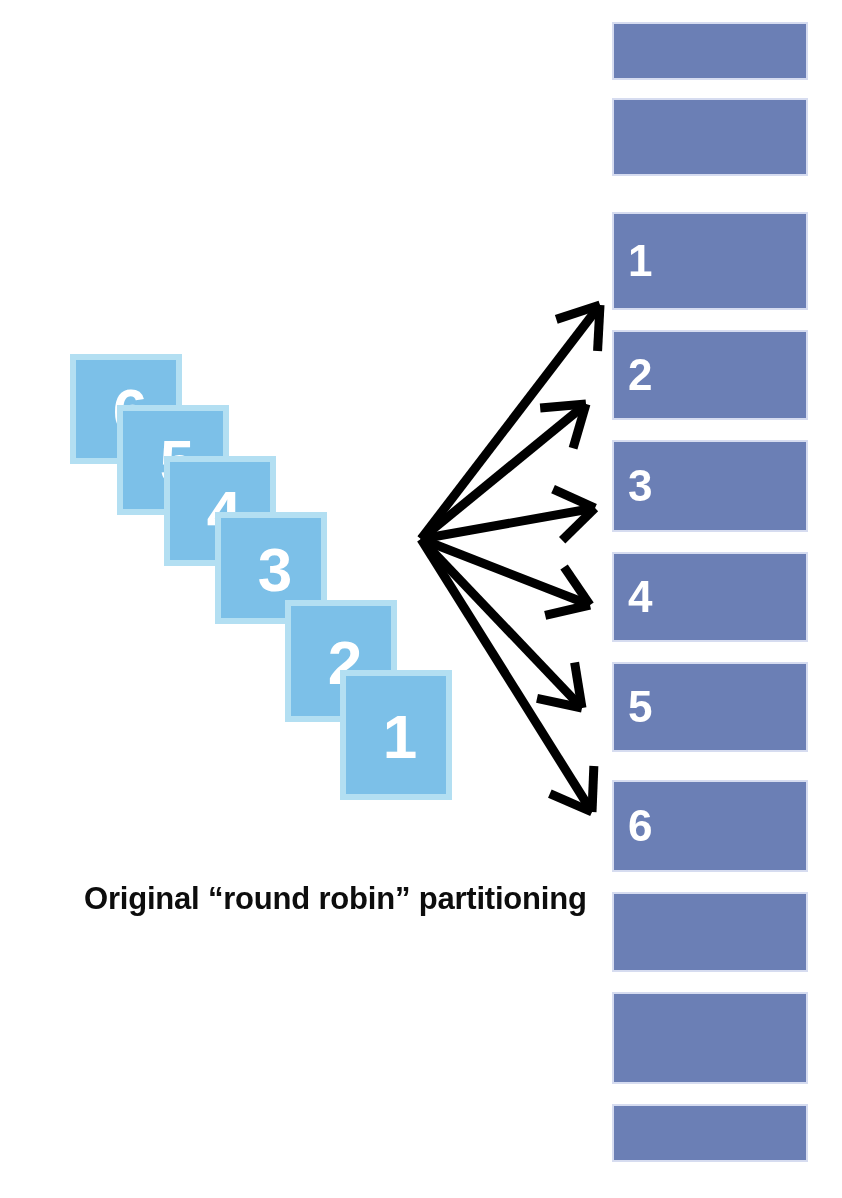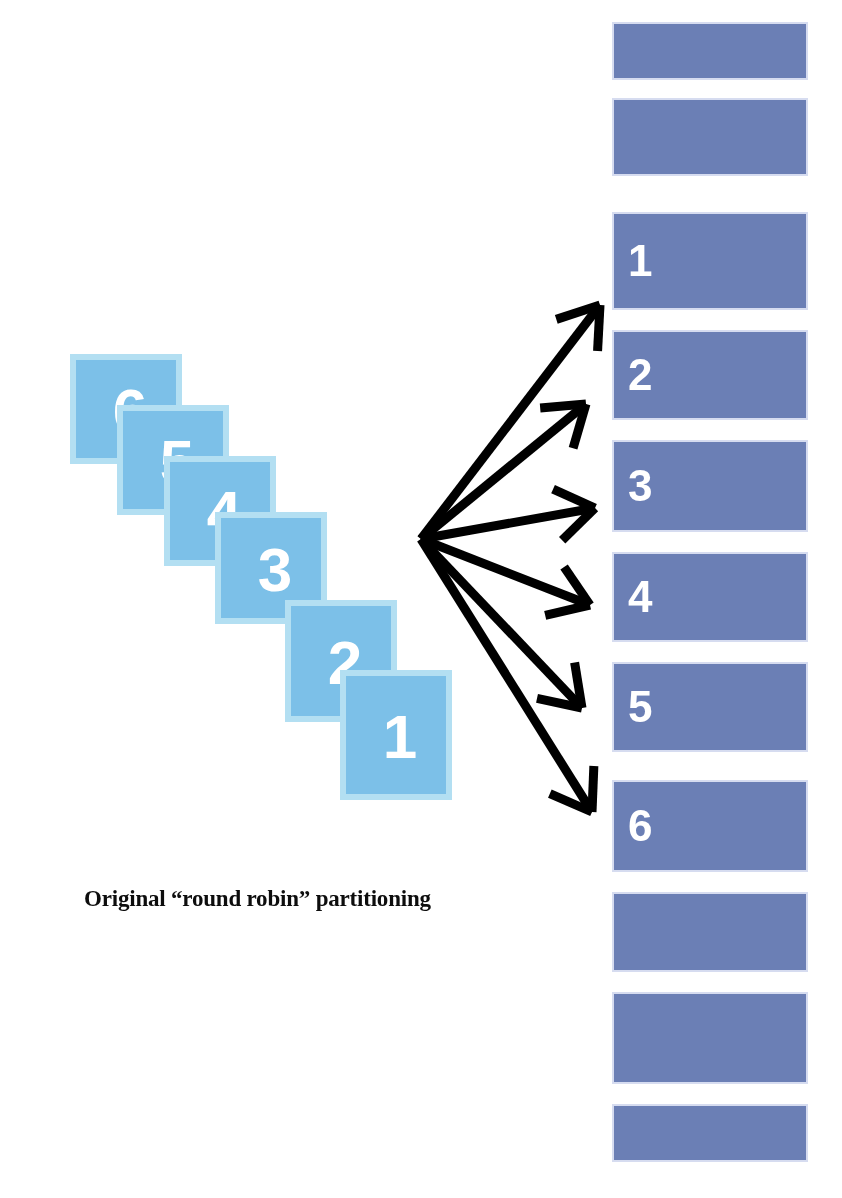--- a/index.html
+++ b/index.html
@@ -92,23 +92,23 @@
     pointer-events: none;
   }
 
   
   .caption {
     position: absolute;
     left: 84px;
     top: 884px;
     width: 420px;
     color: #0d0d0d;
-    font-family: Liberation Serif, serif;
+    font-family: Liberation Sans, sans-serif;
     font-weight: bold;
-    font-size: 23px;
+    font-size: 31px;
     line-height: 29px;
     letter-spacing: -0.2px;
     user-select: none;
   }
   .caption-line { display: block; white-space: nowrap; }
 </style>
 </head>
 <body>
 
 <div id="canvas">

